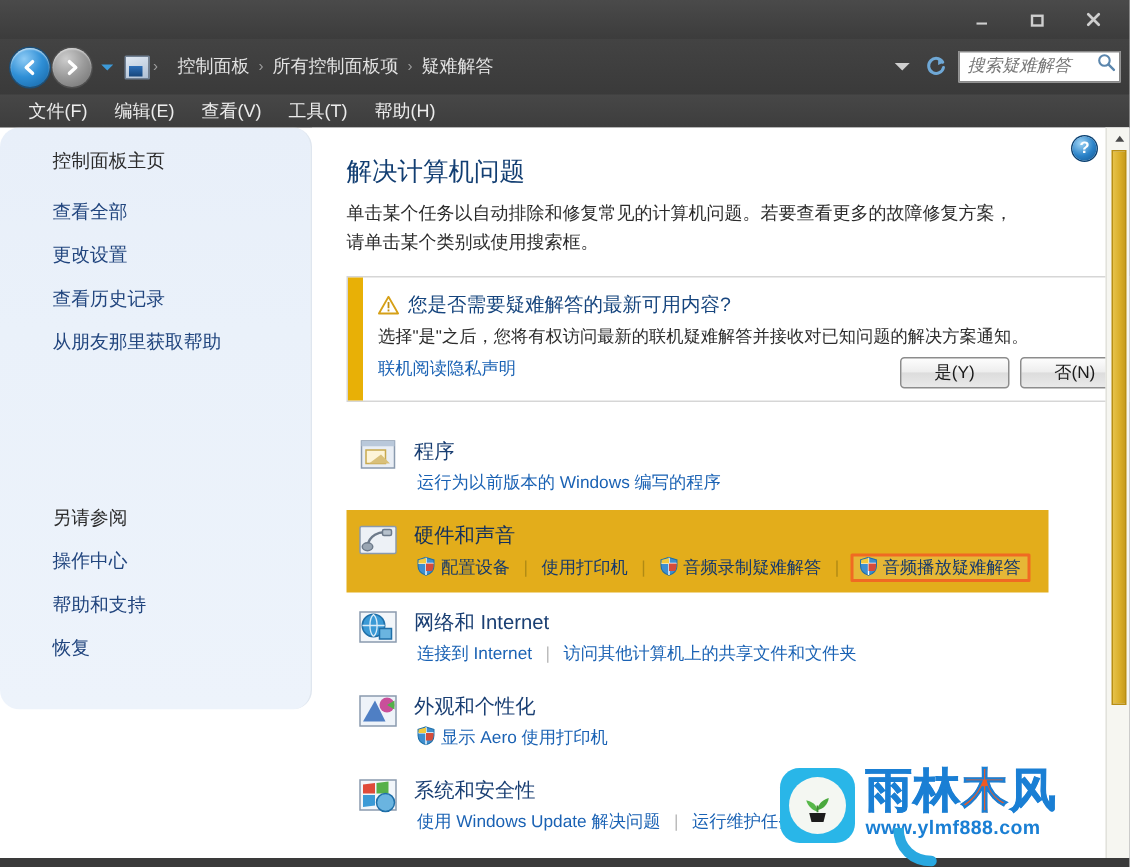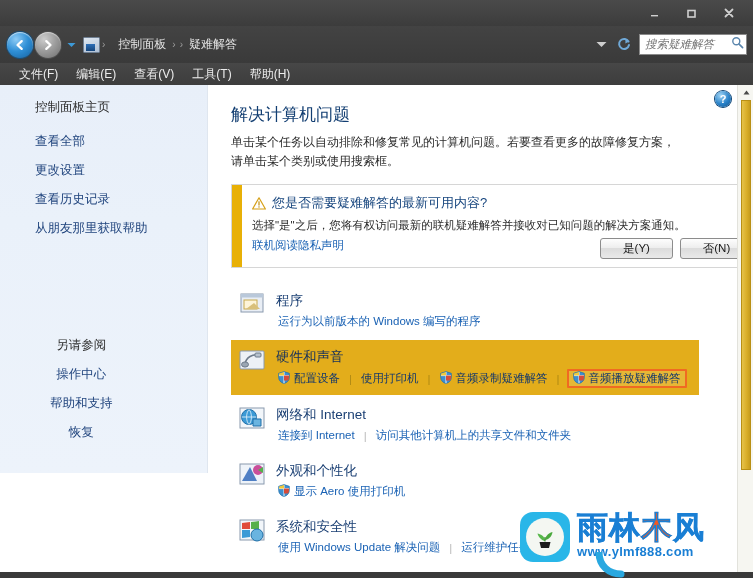--- a/index.html
+++ b/index.html
@@ -95,30 +95,30 @@
 
   
   .content {
     position: absolute; left: 0; top: 85px; width: 753px; height: 487px;
     background: #fff; display: flex; overflow: hidden;
   }
   .sidebar {
     width: 208px; flex: none; height: 388px;
     background: linear-gradient(180deg,#e8eff9 0%, #eaf1fa 35%, #edf3fb 100%);
     border-right: 1px solid #dfe6ef;
-    position: relative; font-size: 12px; color: #1d3a66;
+    position: relative; font-size: 12px; color: #1d3a66; border-radius: 13px;
   }
   .side-home {
     position: absolute; left: 35px; top: 14px; color: #2b2b2b;
     font-size: 12.5px; cursor: pointer;
   }
   .side-links { position: absolute; left: 35px; top: 48px; }
   .side-link { display: block; font-size: 12.5px; color: #21457e;
     margin-bottom: 12px; cursor: pointer; }
-  .side-bottom { position: absolute; left: 50px; bottom: 20px; text-align: center; }
+  .side-bottom { position: absolute; left: 35px; bottom: 20px; }
   .side-heading { font-size: 12.5px; color: #2b2b2b; margin-bottom: 12px; }
 
   
   .main {
     flex: 1; position: relative; background: #fff;
     padding: 18px 28px 0 23px; overflow: hidden;
   }
   .help-icon {
     position: absolute; right: 22px; top: 6px; width: 16px; height: 16px;
     border-radius: 50%;
@@ -266,20 +266,21 @@
   <span class="navdrop">
     <svg width="9" height="6" viewBox="0 0 9 6">
         <path d="M0.5 1 L4.5 5 L8.5 1" fill="#3d9ad8"></path>
       </svg>
   </span>
   <span class="addr-icon"></span>
   <span class="crumb-sep">›</span>
   <div class="crumbs">
     <span class="crumb">控制面板</span>
     <span class="crumb-sep">›</span>
+    <span class="crumb">所有控制面板项</span>
     <span class="crumb-sep">›</span>
     <span class="crumb">疑难解答</span>
   </div>
   <div class="nav-right">
     <span class="nav-chevron">
       <svg width="11" height="7" viewBox="0 0 11 7">
           <path d="M0.5 1 L5.5 6 L10.5 1" fill="#cfcfcf"></path>
         </svg>
     </span>
     <span class="nav-refresh">

